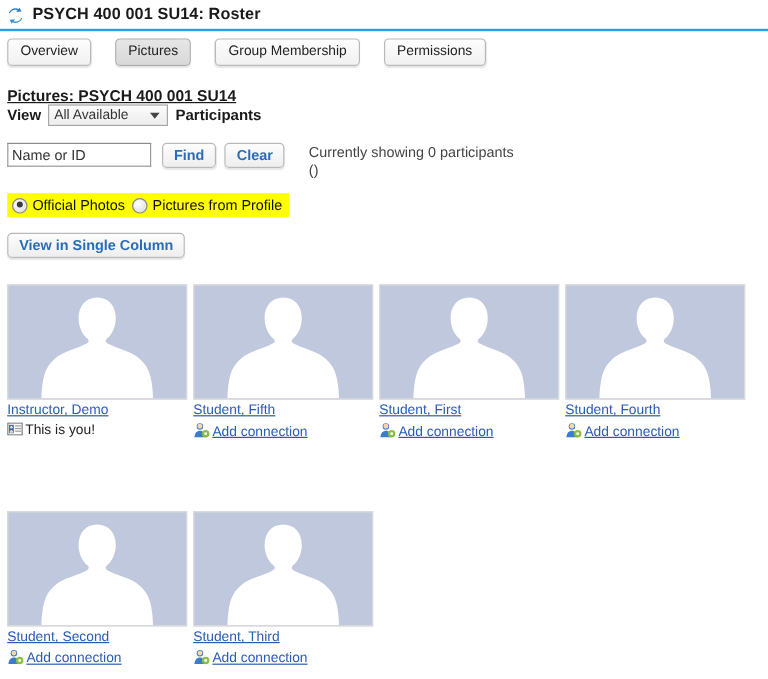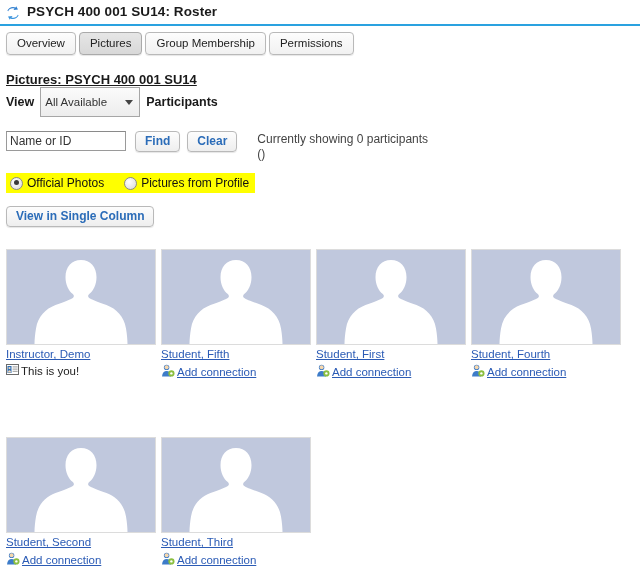--- a/index.html
+++ b/index.html
@@ -43,21 +43,21 @@
   .header-rule {
     height: 2px;
     background: #2aa2e0;
     width: 100%;
     margin-top: 4px;
   }
 
   
   .tab-bar {
     display: flex;
-    gap: 3px;
+    gap: 20px;
     padding: 6px 0 0 6px;
     align-items: flex-end;
   }
   .tab {
     font-size: 11.5px;
     color: #222222;
     padding: 4px 10px 4px 10px;
     border: 1px solid #b9b9b9;
     border-radius: 4px;
     background: linear-gradient(to bottom, #fdfdfd 0%, #f1f1f1 100%);
@@ -91,21 +91,21 @@
   .view-label, .participants-label {
     font-size: 12.5px;
     font-weight: bold;
     color: #1a1a1a;
   }
   .select-box {
     position: relative;
     display: inline-flex;
     align-items: center;
     width: 100px;
-    height: 30px;
+    height: 18px;
     border: 1px solid #a6a6a6;
     background: linear-gradient(to bottom, #fbfbfb 0%, #ededed 100%);
     box-sizing: border-box;
     font-size: 11.5px;
     color: #333;
     padding-left: 4px;
     cursor: pointer;
   }
   .select-box .caret {
     position: absolute;
@@ -157,21 +157,21 @@
     padding-top: 1px;
   }
 
   
   .radio-band {
     display: inline-flex;
     align-items: center;
     background: #ffff00;
     margin-top: 11px;
     padding: 3px 6px 3px 4px;
-    gap: 20px;
+    gap: 6px;
   }
   .radio-item {
     display: inline-flex;
     align-items: center;
     gap: 4px;
     font-size: 12px;
     color: #111;
     cursor: pointer;
     white-space: nowrap;
   }

